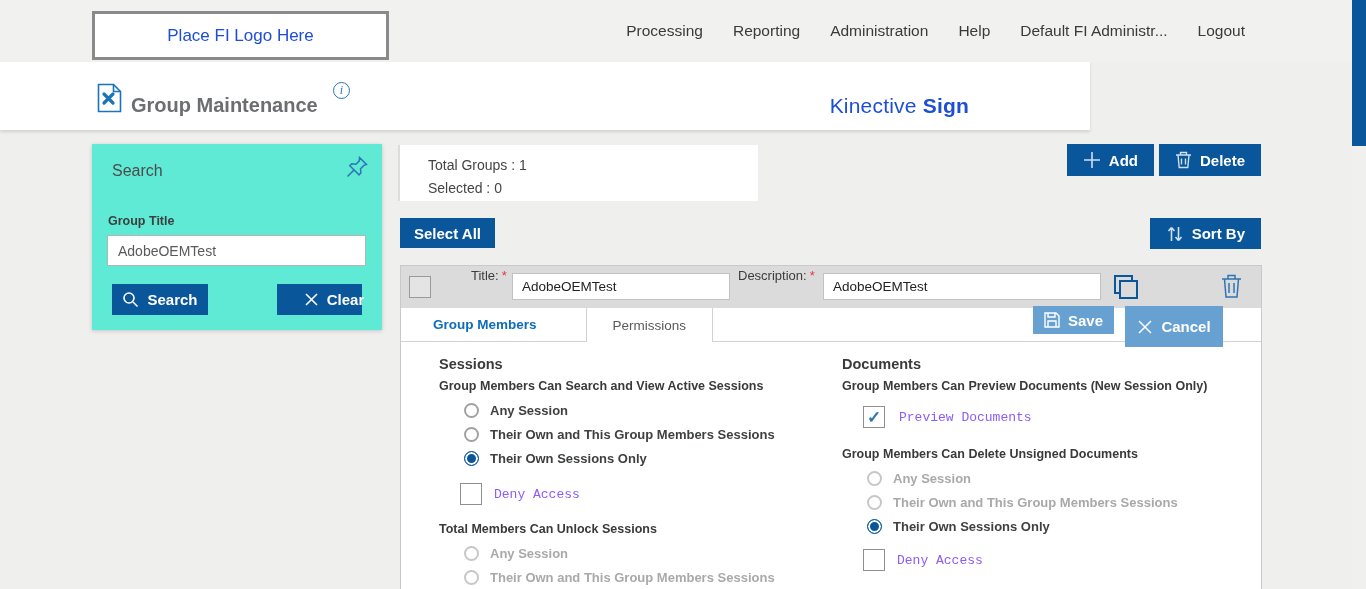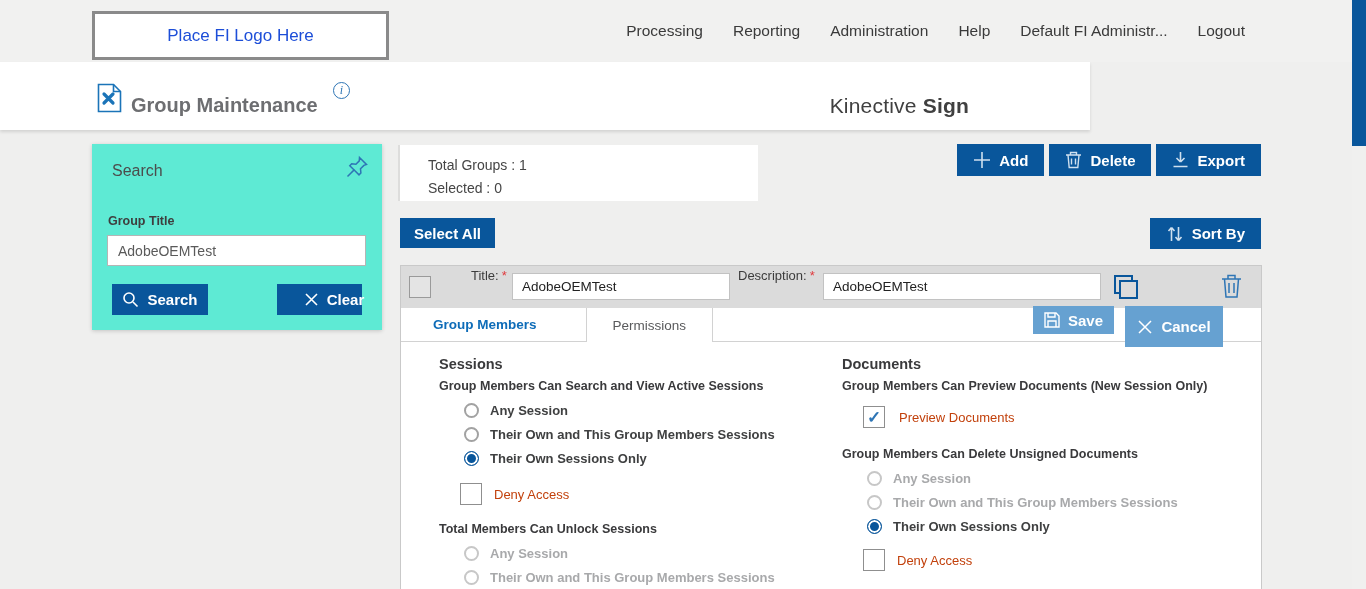--- a/index.html
+++ b/index.html
@@ -16,21 +16,21 @@
   .topnav .nav-item { font-size:15.5px; color:#3a3a3a; cursor:pointer; white-space:nowrap; }
 
   
   .page-header { position:absolute; left:0; top:62px; width:1090px; height:68px; background:#ffffff;
                  box-shadow:0 2px 3px rgba(0,0,0,0.12); }
   .doc-icon { position:absolute; left:97px; top:21px; }
   .page-title { position:absolute; left:131px; top:32px; font-size:20px; color:#6d6e71; }
   .info-icon { position:absolute; left:333px; top:20px; width:17px; height:17px; border:1.5px solid #2e75b5;
                border-radius:50%; color:#2e75b5; font-family:"Liberation Serif",serif; font-style:italic;
                font-size:12px; display:flex; align-items:center; justify-content:center; }
-  .brand { position:absolute; right:121px; top:32px; font-size:21px; color:#404040; letter-spacing:0.2px; }
+  .brand { position:absolute; right:121px; top:32px; font-size:21px; color:#1d4ed8; letter-spacing:0.2px; }
   .brand b { font-weight:bold; }
 
   
   .btn { display:inline-flex; align-items:center; justify-content:center; gap:8px; background:#09569b;
          color:#fff; font-weight:bold; font-size:15px; border:none; cursor:pointer; }
   .btn svg { flex:none; }
   .btn-light { background:#66a1d1; }
 
   
   .search-panel { position:absolute; left:92px; top:144px; width:290px; height:186px; background:#5eead4;
@@ -88,21 +88,21 @@
   .radio { width:15px; height:15px; border-radius:50%; border:2px solid #a2a2a2; background:#fff; flex:none; }
   .radio.sel { border:1.5px solid #09569b; background:#09569b; box-shadow:inset 0 0 0 2px #fff; }
   .opt-row.dis .radio { border-color:#c7c7c7; }
   .opt-label { font-size:13px; color:#3f4041; white-space:nowrap;font-weight:bold; }
   .opt-row.dis .opt-label { color:#a8a9ab; }
   .deny-row { display:flex; align-items:center; gap:12px; margin:17px 0 0 21px; cursor:pointer; }
   .cbx { width:22px; height:22px; border:1px solid #8f8f8f; background:#fff; flex:none;
          display:flex; align-items:center; justify-content:center; }
   .cbx.checked { color:#2e75b5; font-size:17px; font-weight:bold; }
   .cbx-row { display:flex; align-items:center; gap:14px; margin:12px 0 0 21px; cursor:pointer; }
-  .cbx-label { font-size:13px; color:#c2410c; }
+  .cbx-label { font-size:13px; color:#8b5cf6;font-family:Liberation Mono, monospace; }
 
   
   .scrollbar { position:absolute; right:0; top:0; width:14px; height:589px; background:#f0f0ef; }
   .scroll-thumb { position:absolute; left:0; top:0; width:14px; height:146px; background:#09569b; cursor:grab; }
 </style>
 </head>
 <body>
 
 <div class="screen">
 
@@ -168,26 +168,20 @@
       <svg width="18" height="18" viewBox="0 0 18 18" stroke="#cfe0ef" stroke-width="1.6">
           <path d="M9 1v16M1 9h16"></path>
         </svg>
       <span>Add</span>
     </button>
     <button class="btn">
       <svg width="17" height="18" viewBox="0 0 17 18" fill="none" stroke="#cfe0ef" stroke-width="1.4">
         <path d="M1 4h15M5.5 4V1.5h6V4M3 4l1.2 12.5h8.6L14 4M6.5 7.5v6M10.5 7.5v6"></path>
       </svg>
       <span>Delete</span>
-    </button>
-    <button class="btn">
-      <svg width="17" height="18" viewBox="0 0 17 18" fill="none" stroke="#cfe0ef" stroke-width="1.6">
-        <path d="M8.5 1v10M8.5 11l-4-4M8.5 11l4-4M1.5 15.5h14"></path>
-      </svg>
-      <span>Export</span>
     </button>
   </div>
 
   <button class="btn select-all">
     <span>Select All</span>
   </button>
   <button class="btn sort-by">
     <svg width="18" height="18" viewBox="0 0 18 18" fill="none" stroke="#cfe0ef" stroke-width="1.6">
       <path d="M5.5 16V2.5M5.5 2.5L2.5 6M5.5 2.5L8.5 6M12.5 2v13.5M12.5 15.5L9.5 12M12.5 15.5l3-3.5"></path>
     </svg>

